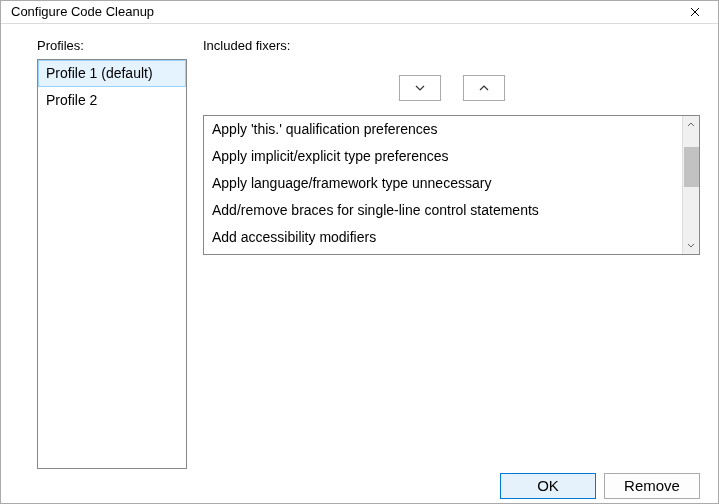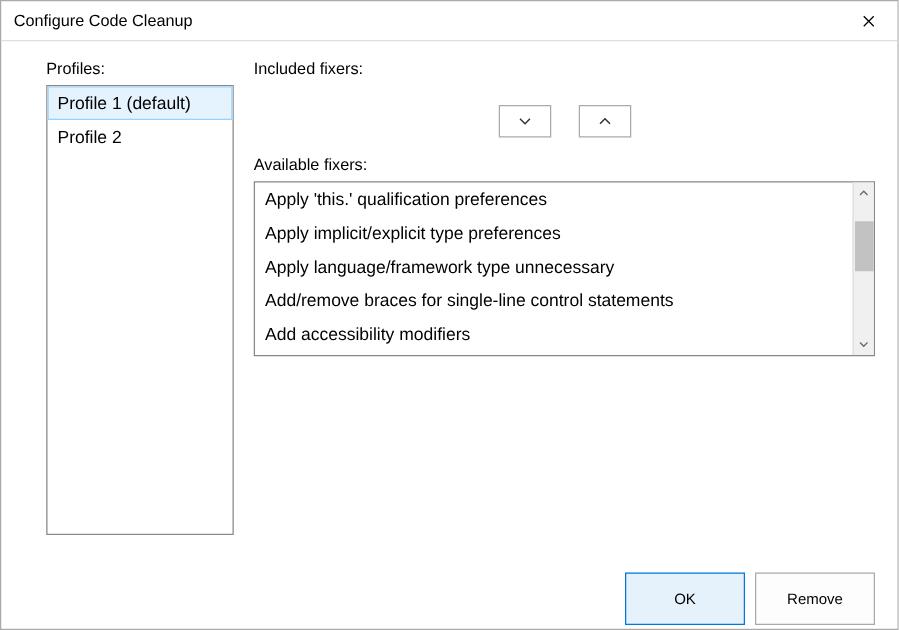--- a/index.html
+++ b/index.html
@@ -51,21 +51,21 @@
     font-size: 13px;
     margin-bottom: 6px;
   }
   .listbox {
     border: 1px solid #888;
     background: #fff;
     overflow-y: auto;
   }
   .profiles-list {
     flex: 0 0 auto;
-    height: 360px;
+    height: 410px;
   }
   .included-list {
     height: 128px;
   }
   .available-wrapper {
     display: flex;
     border: 1px solid #888;
     height: 140px;
   }
   .available-inner {
@@ -121,25 +121,25 @@
   }
   .footer {
     height: 48px;
     display: flex;
     justify-content: flex-end;
     align-items: center;
     gap: 8px;
     padding: 0 18px;
   }
   .btn {
-    width: 96px; height: 42px;
+    width: 96px; height: 26px;
     border: 1px solid #aaa;
     background: #fdfdfd;
     display: flex; align-items: center; justify-content: center;
-    font-size: 12px;
+    font-size: 15px;
   }
   .btn.primary {
     border: 1px solid #0078d7;
     background: #e5f1fb;
   }
 </style>
 </head>
 <body>
 
 <div class="window">
@@ -173,21 +173,20 @@
               <path d="M1 1 L5 5 L9 1" stroke="#333" stroke-width="1.2" fill="none"></path>
             </svg>
         </div>
         <div class="arrow-btn">
           <svg width="10" height="6" viewBox="0 0 10 6">
               <path d="M1 5 L5 1 L9 5" stroke="#333" stroke-width="1.2" fill="none"></path>
             </svg>
         </div>
       </div>
 
-      <div class="section-label">Available fixers:</div>
       <div class="available-wrapper">
         <div class="available-inner" id="available-list">
             <div class="list-item">Apply 'this.' qualification preferences</div>
             <div class="list-item">Apply implicit/explicit type preferences</div>
             <div class="list-item">Apply language/framework type unnecessary</div>
             <div class="list-item">Add/remove braces for single-line control statements</div>
             <div class="list-item">Add accessibility modifiers</div>
           </div>
         <div class="scrollbar">
           <div class="scroll-arrow">

